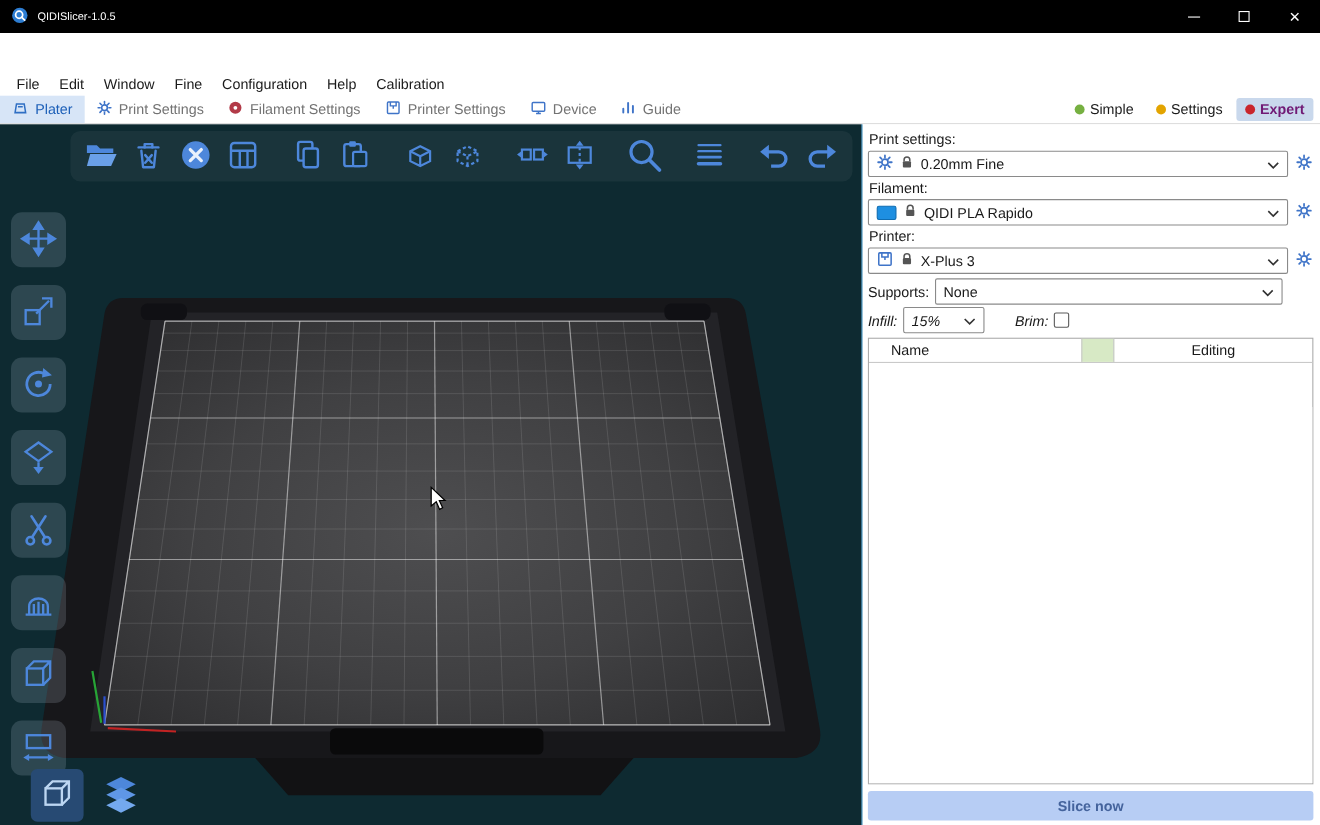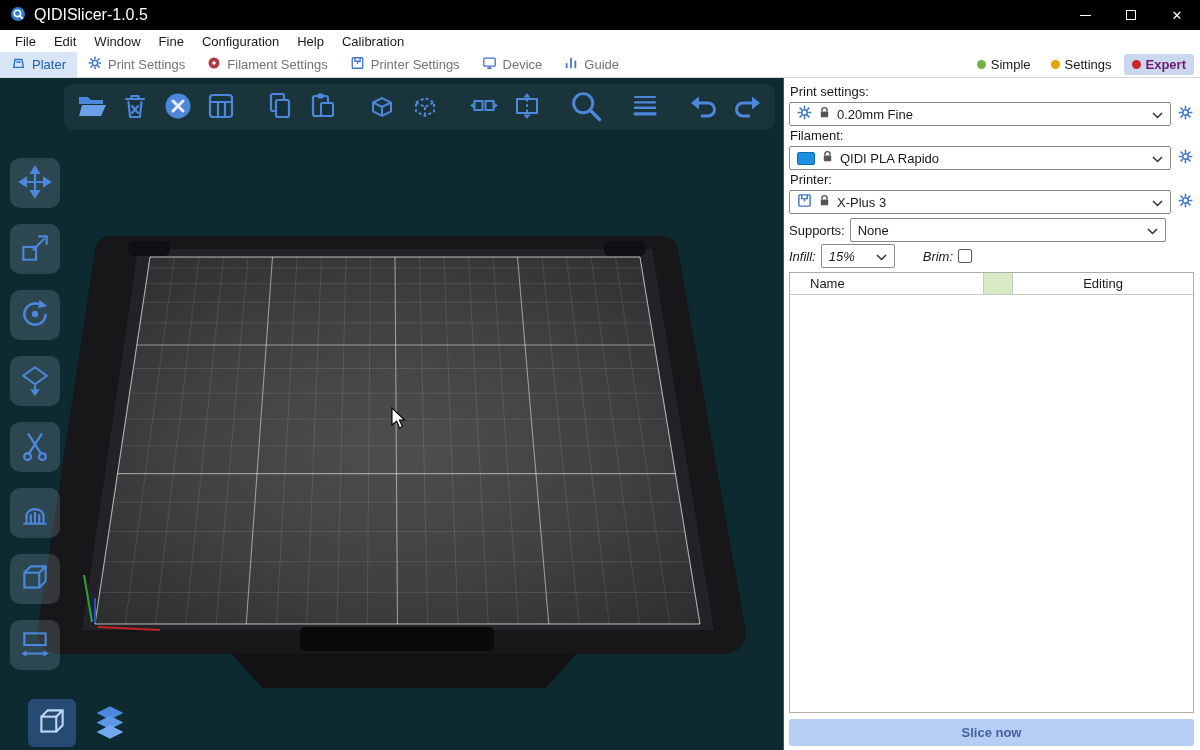--- a/index.html
+++ b/index.html
@@ -6,28 +6,28 @@
   html,body { margin:0; padding:0; }
   body {
     width:1200px; height:750px; overflow:hidden; background:#fff;
     font-family:"Liberation Sans", sans-serif; font-size:13px; color:#1a1a1a;
     -webkit-font-smoothing:antialiased;
   }
   .window { width:1200px; height:750px; display:flex; flex-direction:column; }
 
   
   .titlebar { height:30px; background:#000; color:#fff; display:flex; align-items:center; padding-left:10px; gap:8px; flex:0 0 auto; }
-  .titlebar .title { font-size:16px; }
+  .titlebar .title { font-size:10px; }
   .win-controls { margin-left:auto; display:flex; height:100%; }
   .win-btn { width:46px; height:100%; display:flex; align-items:center; justify-content:center; background:none; border:none; color:#fff; font-size:13px; }
   .glyph-min { display:block; width:11px; height:1px; background:#fff; }
   .glyph-max { display:block; width:10px; height:10px; border:1px solid #fff; }
 
   
-  .menubar { height:22px; background:#fff; display:flex; align-items:center; padding-left:6px; flex:0 0 auto; }
+  .menubar { height:22px; background:#fff; display:flex; align-items:center; padding-left:6px; flex:0 0 auto;margin-top:35px; }
   .menu-item { padding:0 9px; cursor:default; }
 
   
   .tabbar { height:26px; background:#fff; border-bottom:1px solid #d6d6d6; display:flex; align-items:stretch; flex:0 0 auto; }
   .tab { display:flex; align-items:center; gap:6px; padding:0 11px; color:#737373; cursor:default; }
   .tab.active { background:#d7e5f7; color:#1c5fb8; }
   .modes { margin-left:auto; display:flex; align-items:center; gap:4px; padding-right:6px; }
   .mode { display:flex; align-items:center; gap:5px; padding:3px 8px; border-radius:3px; cursor:default; }
   .mode .dot { width:9px; height:9px; border-radius:50%; display:inline-block; }
   .mode.active { background:#c9d8ec; color:#701a75; font-weight:bold; }

